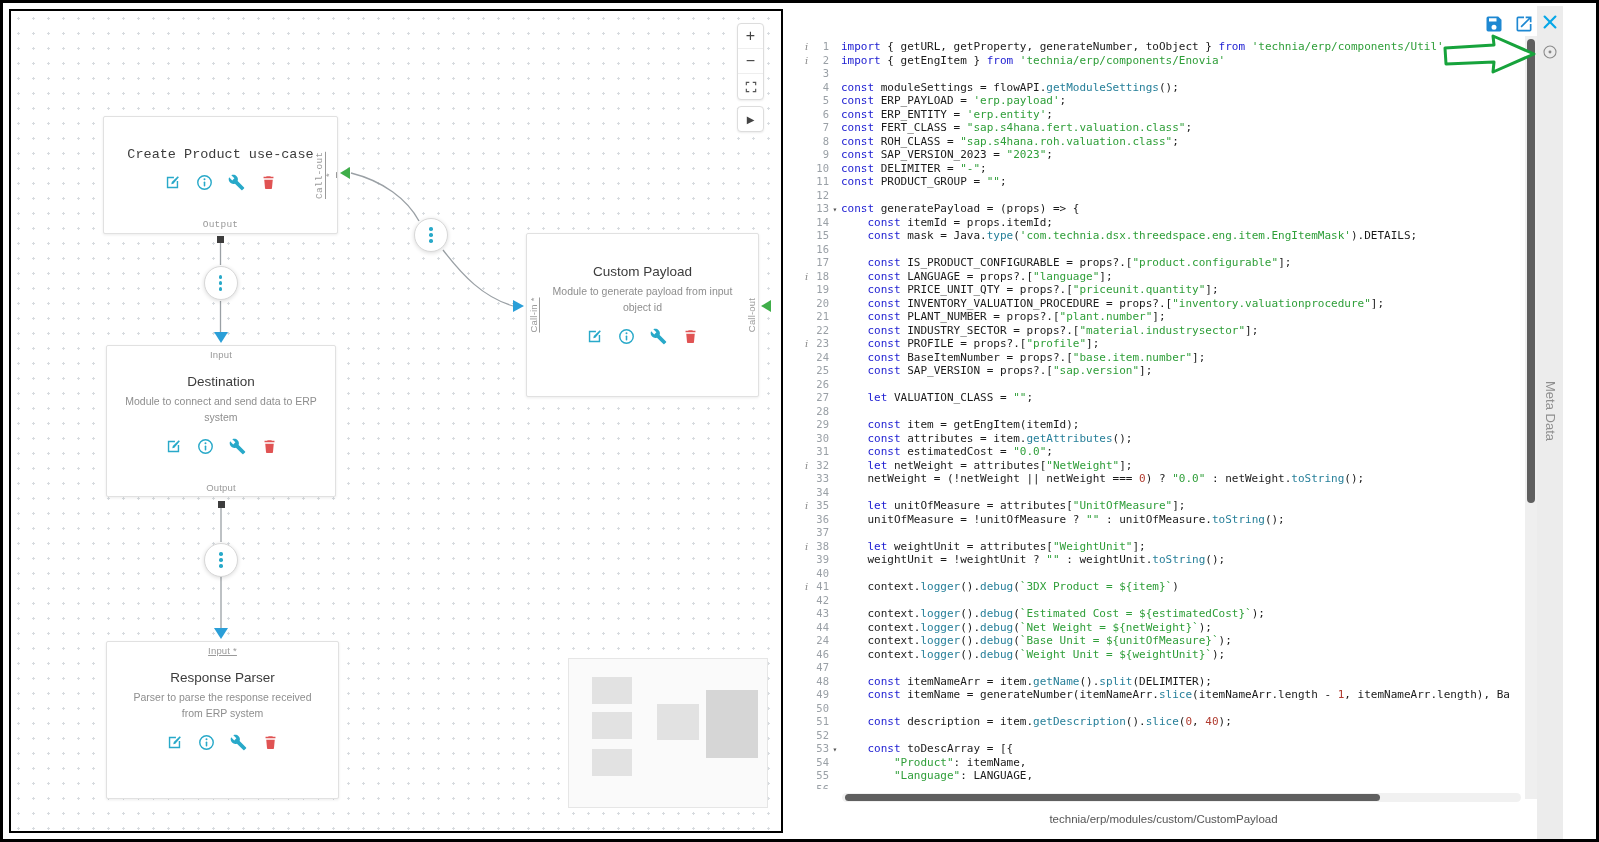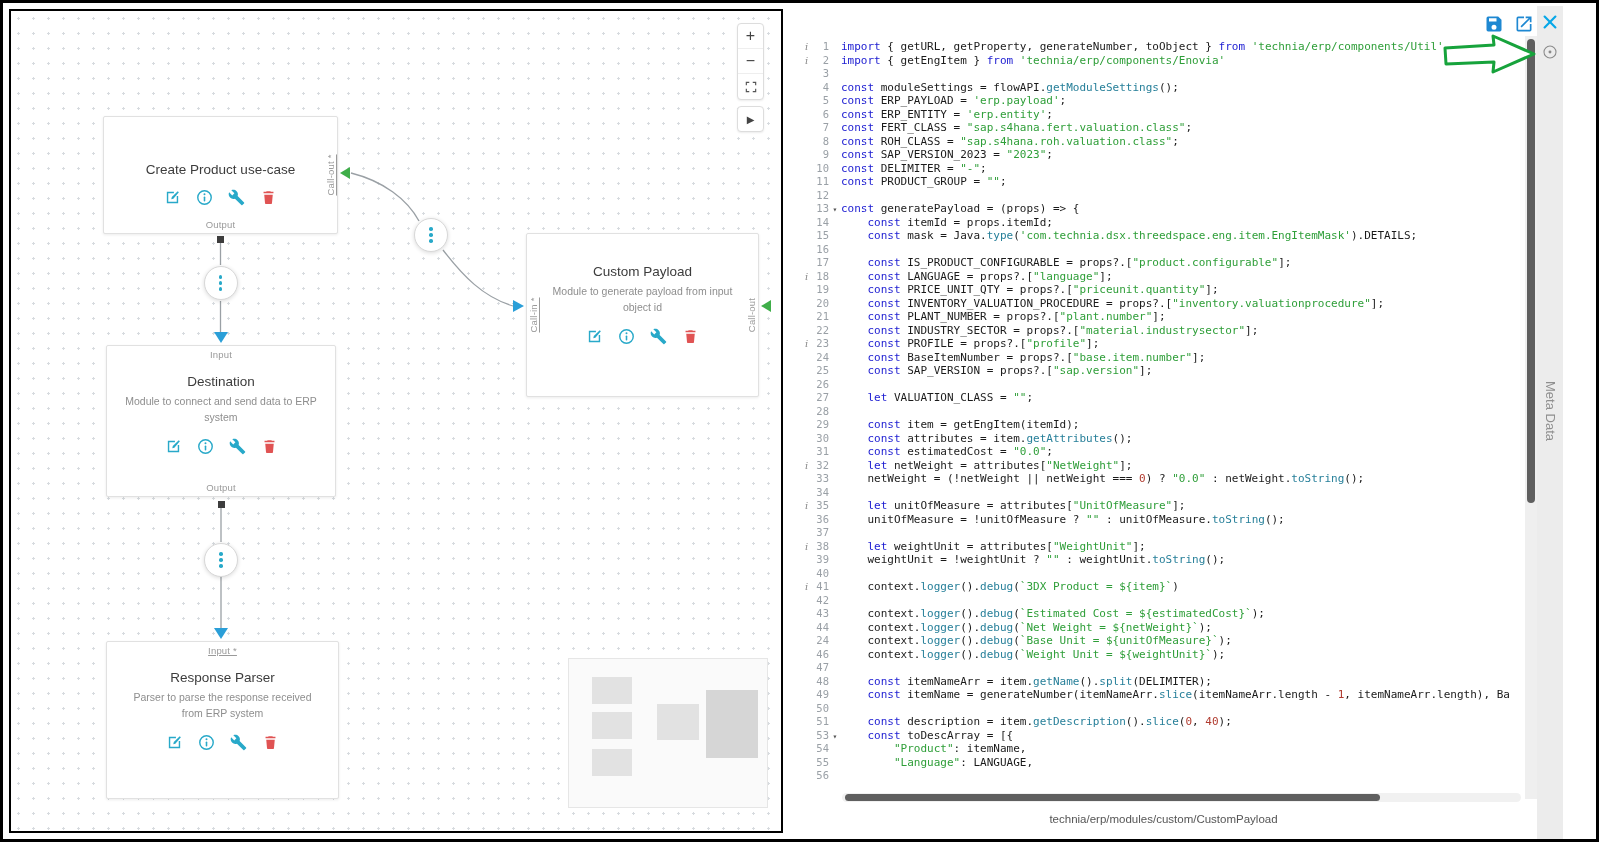--- a/index.html
+++ b/index.html
@@ -18,21 +18,21 @@
   .node-actions{display:flex;justify-content:center;gap:15px;margin-top:12px;}
   .nicon{width:17px;height:17px;display:inline-flex;cursor:pointer;}
   .nicon.teal{color:#28a9c9;}
   .nicon.red{color:#e05353;}
   .port-label{position:absolute;font-size:9.5px;color:#9a9a9a;letter-spacing:.2px;}
   .pl-bottom{bottom:3px;left:0;right:0;text-align:center;}
   .pl-top{top:3px;left:0;right:0;text-align:center;}
   .pl-right{right:1px;top:50%;transform:translateY(-50%) rotate(180deg);writing-mode:vertical-rl;}
   .pl-left{left:1px;top:50%;transform:translateY(-50%) rotate(180deg);writing-mode:vertical-rl;}
   .u{text-decoration:underline;}
-  .n1{padding-top:45px;}
+  .n1{padding-top:30px;font-family:Liberation Mono, monospace;}
   .n2{padding-top:28px;}
   .n3{padding-top:28px;}
   .n4{padding-top:30px;}
   .port-sq{position:absolute;width:7px;height:7px;background:#3d3d3d;z-index:2;}
   .edge-node{position:absolute;width:34px;height:34px;border-radius:50%;background:#fff;border:1px solid #d8d8d8;
     box-shadow:0 1px 4px rgba(0,0,0,.15);display:flex;flex-direction:column;align-items:center;justify-content:center;
     gap:2.5px;z-index:3;cursor:pointer;}
   .edge-node i{width:3.5px;height:3.5px;border-radius:50%;background:#28a9c9;display:block;}
 
   .zoom-controls{position:absolute;left:726px;top:12px;width:27px;background:#fff;border:1px solid #ddd;border-radius:4px;
@@ -581,20 +581,26 @@
           <span class="code-text"></span>
         </div>
         <div class="code-row">
           <span class="g-info"></span>
           <span class="g-num">51</span>
           <span class="g-fold"></span>
           <span class="code-text">    <span class="tk-k">const</span> description = item.<span class="tk-m">getDescription</span>().<span class="tk-m">slice</span>(<span class="tk-n">0</span>, <span class="tk-n">40</span>);</span>
         </div>
         <div class="code-row">
           <span class="g-info"></span>
+          <span class="g-num">52</span>
+          <span class="g-fold"></span>
+          <span class="code-text"></span>
+        </div>
+        <div class="code-row">
+          <span class="g-info"></span>
           <span class="g-num">53</span>
           <span class="g-fold">▾</span>
           <span class="code-text">    <span class="tk-k">const</span> toDescArray = [{</span>
         </div>
         <div class="code-row">
           <span class="g-info"></span>
           <span class="g-num">54</span>
           <span class="g-fold"></span>
           <span class="code-text">        <span class="tk-s">"Product"</span>: itemName,</span>
         </div>

